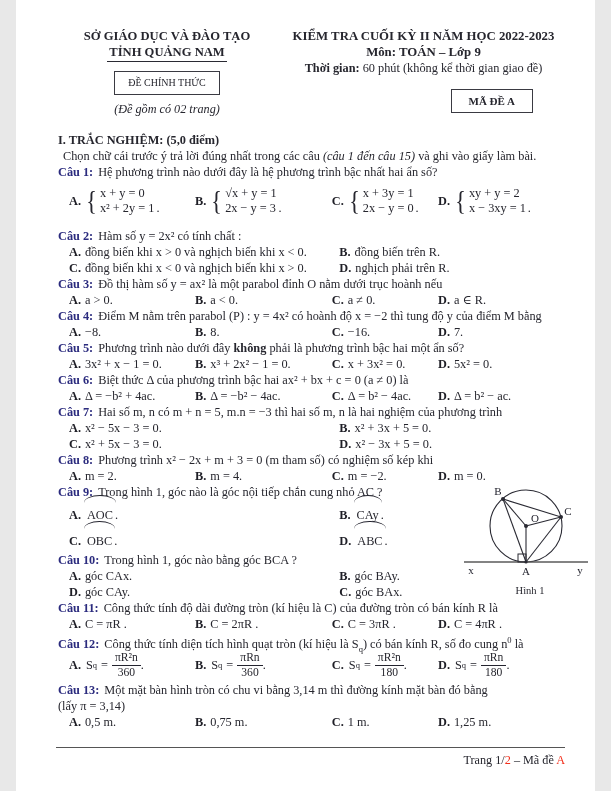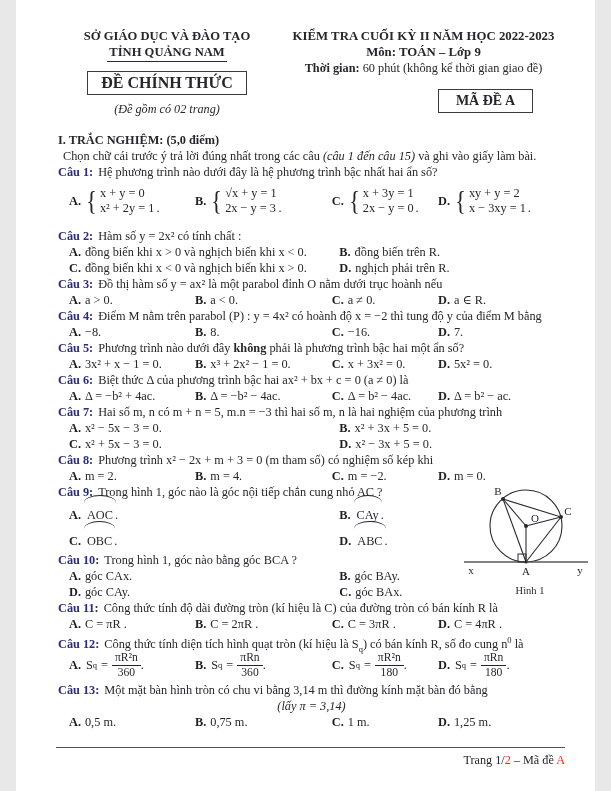--- a/index.html
+++ b/index.html
@@ -8,35 +8,35 @@
         color:#26262e;overflow:hidden;}
   .content{padding:28px 30px 0 42px;}
   .b{font-weight:bold;}
   .i{font-style:italic;}
   
   .header{display:flex;height:104px;}
   .h-left{width:218px;text-align:center;}
   .h-left .l1{font-weight:bold;font-size:12.6px;}
   .h-left .l2{font-weight:bold;font-size:12.6px;}
   .h-left .l2 span{display:inline-block;border-bottom:1.3px solid #2a2a33;padding:0 2px 1px 2px;}
-  .stamp-box{display:inline-block;border:1.6px solid #3a3a42;padding:3px 13px;font-weight:bold;
-             margin-top:9px;font-size:16px;}
+  .stamp-box{display:inline-block;border:1.6px solid #3a3a42;padding:3px 13px;font-weight:normal;
+             margin-top:9px;font-size:10px;}
   .h-note{font-style:italic;margin-top:6px;font-size:12.2px;}
   .h-right{flex:1;text-align:center;padding-left:6px;}
   .h-right .l1{font-weight:bold;font-size:12.8px;}
   .h-right .l2{font-weight:bold;font-size:12.8px;}
   .h-right .l3{font-size:12.3px;}
-  .code-box{border:1.6px solid #3a3a42;padding:3px 17px;font-weight:bold;font-size:14px;
+  .code-box{border:1.6px solid #3a3a42;padding:3px 17px;font-weight:bold;font-size:11px;
             width:fit-content;margin:13px 32px 0 auto;}
   
   .sec-title{font-weight:bold;height:16px;white-space:nowrap;}
   .intro{height:16px;white-space:nowrap;text-indent:5px;}
   
   .q-text{height:16px;white-space:nowrap;}
-  .q-note{height:16px;white-space:nowrap;font-style:italic;text-align:center;}
+  .q-note{height:16px;white-space:nowrap;}
   .q-label{font-weight:bold;color:#2b2b7e;margin-right:5px;}
   .seg.b{font-weight:bold;}
   sub.seg,sup.seg{font-size:8.5px;}
   .opts{margin-left:11px;display:grid;}
   .opts4{grid-template-columns:25.4% 27.6% 21.4% 25.6%;}
   .opts2{grid-template-columns:54.5% 45.5%;}
   .opt{height:16px;white-space:nowrap;}
   .opt-key{font-weight:bold;margin-right:4px;color:#1e1e26;}
   .q-system{margin-bottom:6px;}
   .opts.tall .opt{height:42px;display:flex;align-items:center;}

